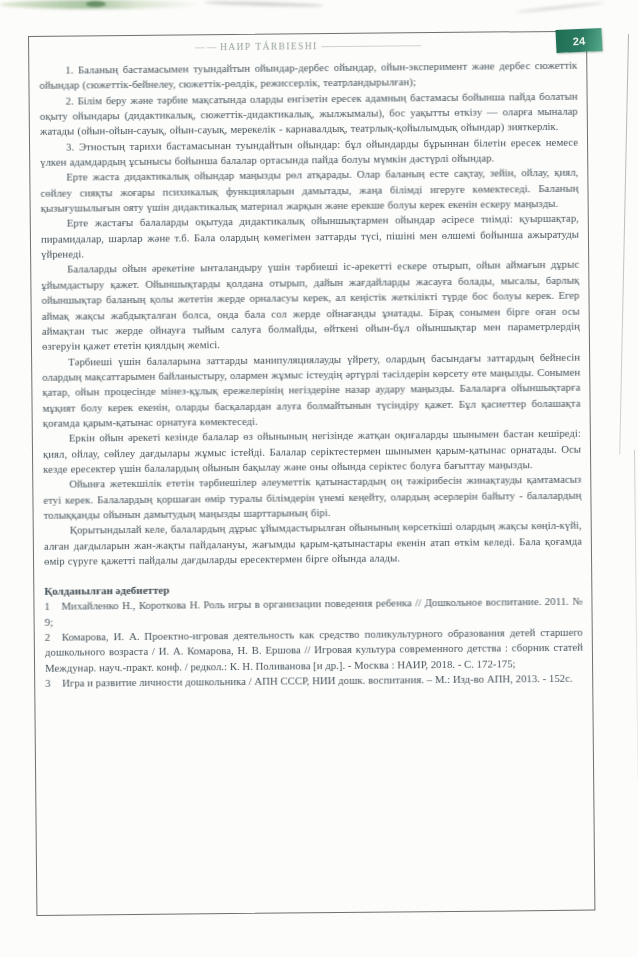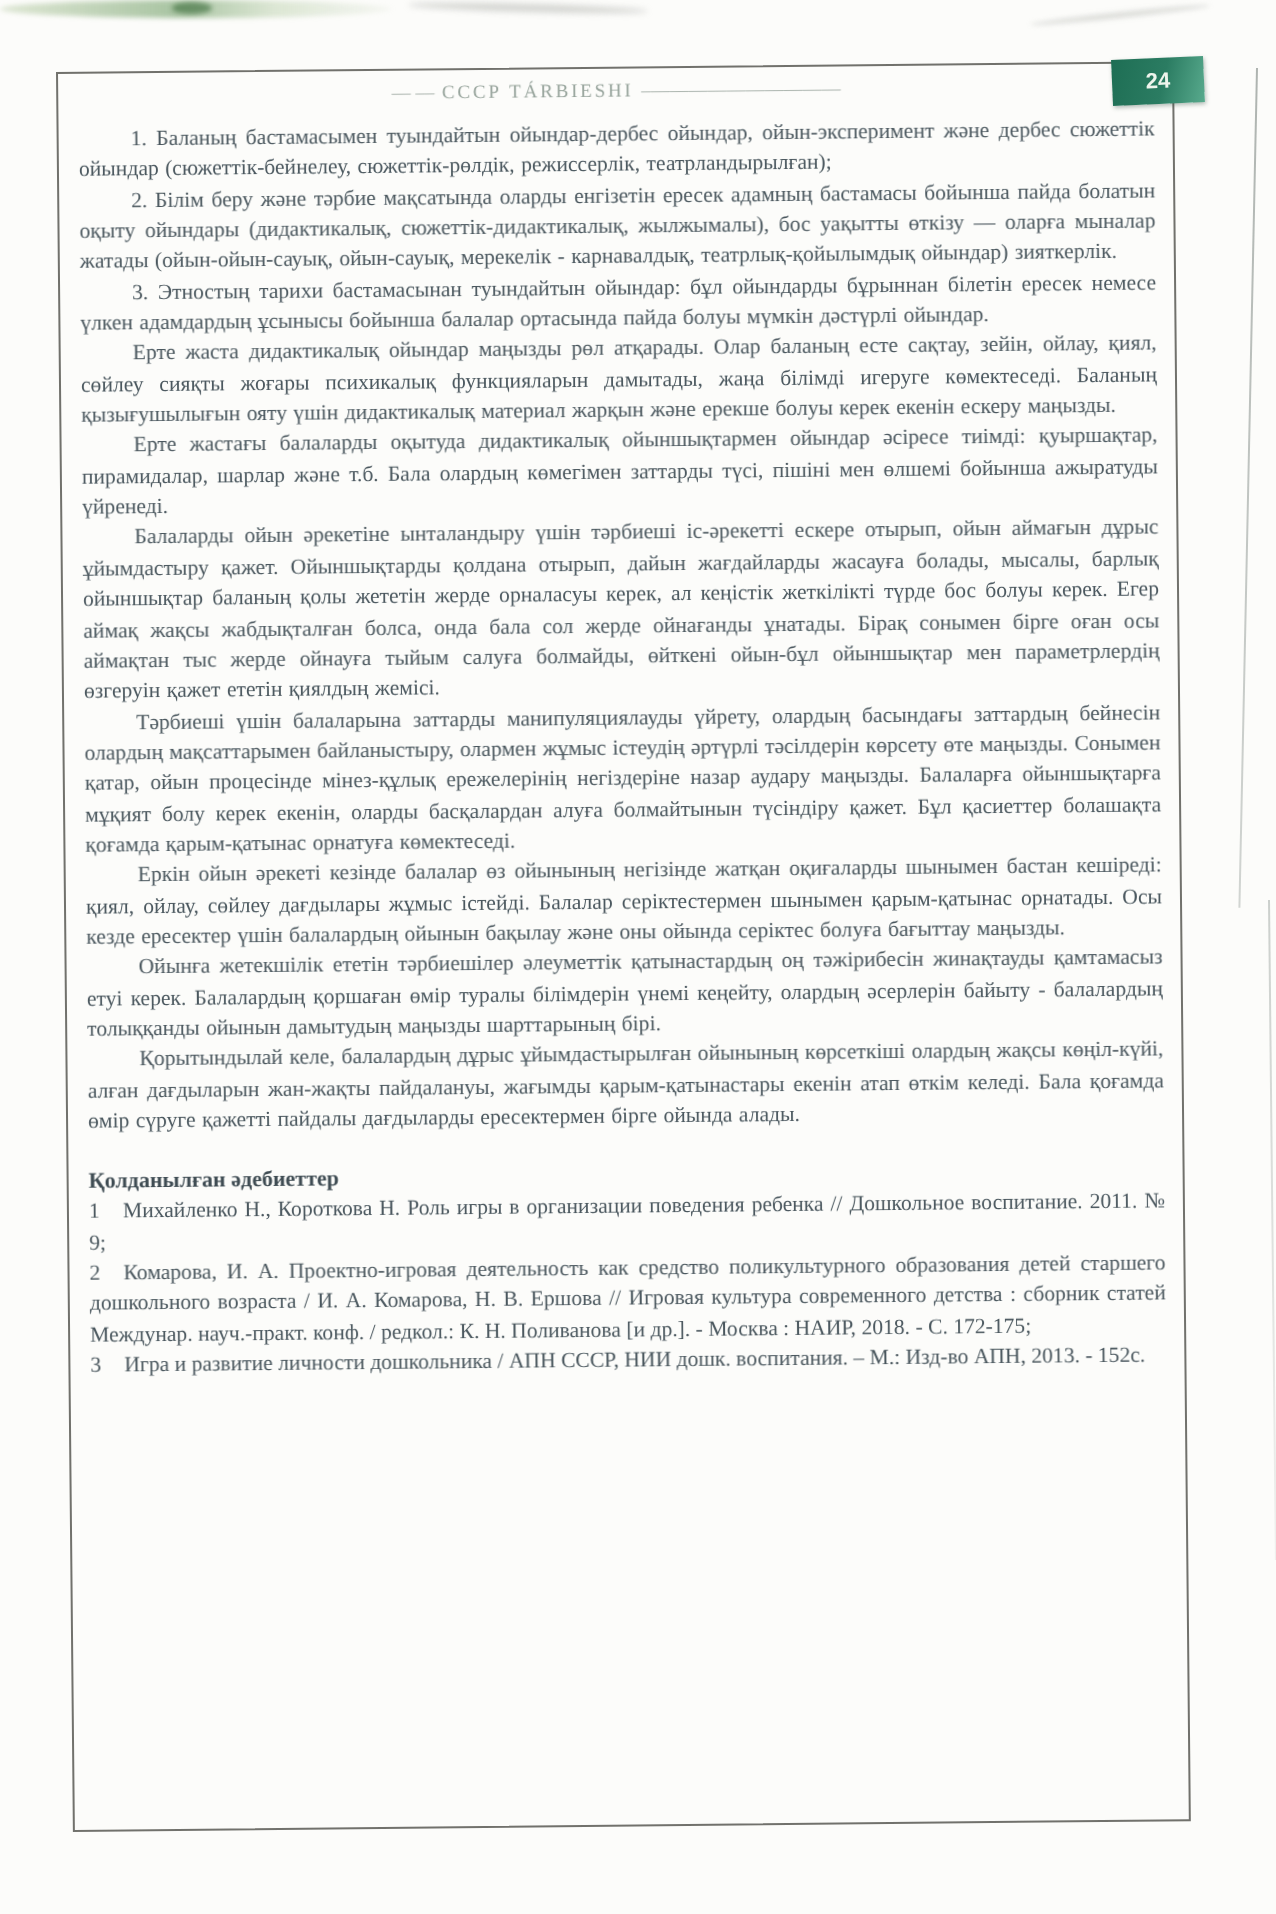--- a/index.html
+++ b/index.html
@@ -122,21 +122,21 @@
   <div class="smudge-gray"></div>
   <div class="smudge-gray2"></div>
   <div class="sheet-edge"></div>
   <div class="sheet-edge2"></div>
 
   <div class="frame">
     <div class="content">
 
       <div class="running-header">
         <span class="dashes">–– ––</span>
-        <span>СССР TÁRBIESHI</span>
+        <span>НАИР TÁRBIESHI</span>
         <span class="dashes">–––––––––––––––––––––</span>
       </div>
 
       <p class="body-par">1. Баланың бастамасымен туындайтын ойындар-дербес ойындар, ойын-эксперимент және дербес сюжеттік ойындар (сюжеттік-бейнелеу, сюжеттік-рөлдік, режиссерлік, театрландырылған);</p>
       <p class="body-par">2. Білім беру және тәрбие мақсатында оларды енгізетін ересек адамның бастамасы бойынша пайда болатын оқыту ойындары (дидактикалық, сюжеттік-дидактикалық, жылжымалы), бос уақытты өткізу — оларға мыналар жатады (ойын-ойын-сауық, ойын-сауық, мерекелік - карнавалдық, театрлық-қойылымдық ойындар) зияткерлік.</p>
       <p class="body-par">3. Этностың тарихи бастамасынан туындайтын ойындар: бұл ойындарды бұрыннан білетін ересек немесе үлкен адамдардың ұсынысы бойынша балалар ортасында пайда болуы мүмкін дәстүрлі ойындар.</p>
       <p class="body-par">Ерте жаста дидактикалық ойындар маңызды рөл атқарады. Олар баланың есте сақтау, зейін, ойлау, қиял, сөйлеу сияқты жоғары психикалық функцияларын дамытады, жаңа білімді игеруге көмектеседі. Баланың қызығушылығын ояту үшін дидактикалық материал жарқын және ерекше болуы керек екенін ескеру маңызды.</p>
       <p class="body-par">Ерте жастағы балаларды оқытуда дидактикалық ойыншықтармен ойындар әсіресе тиімді: қуыршақтар, пирамидалар, шарлар және т.б. Бала олардың көмегімен заттарды түсі, пішіні мен өлшемі бойынша ажыратуды үйренеді.</p>
       <p class="body-par">Балаларды ойын әрекетіне ынталандыру үшін тәрбиеші іс-әрекетті ескере отырып, ойын аймағын дұрыс ұйымдастыру қажет. Ойыншықтарды қолдана отырып, дайын жағдайларды жасауға болады, мысалы, барлық ойыншықтар баланың қолы жететін жерде орналасуы керек, ал кеңістік жеткілікті түрде бос болуы керек. Егер аймақ жақсы жабдықталған болса, онда бала сол жерде ойнағанды ұнатады. Бірақ сонымен бірге оған осы аймақтан тыс жерде ойнауға тыйым салуға болмайды, өйткені ойын-бұл ойыншықтар мен параметрлердің өзгеруін қажет ететін қиялдың жемісі.</p>
       <p class="body-par">Тәрбиеші үшін балаларына заттарды манипуляциялауды үйрету, олардың басындағы заттардың бейнесін олардың мақсаттарымен байланыстыру, олармен жұмыс істеудің әртүрлі тәсілдерін көрсету өте маңызды. Сонымен қатар, ойын процесінде мінез-құлық ережелерінің негіздеріне назар аудару маңызды. Балаларға ойыншықтарға мұқият болу керек екенін, оларды басқалардан алуға болмайтынын түсіндіру қажет. Бұл қасиеттер болашақта қоғамда қарым-қатынас орнатуға көмектеседі.</p>

